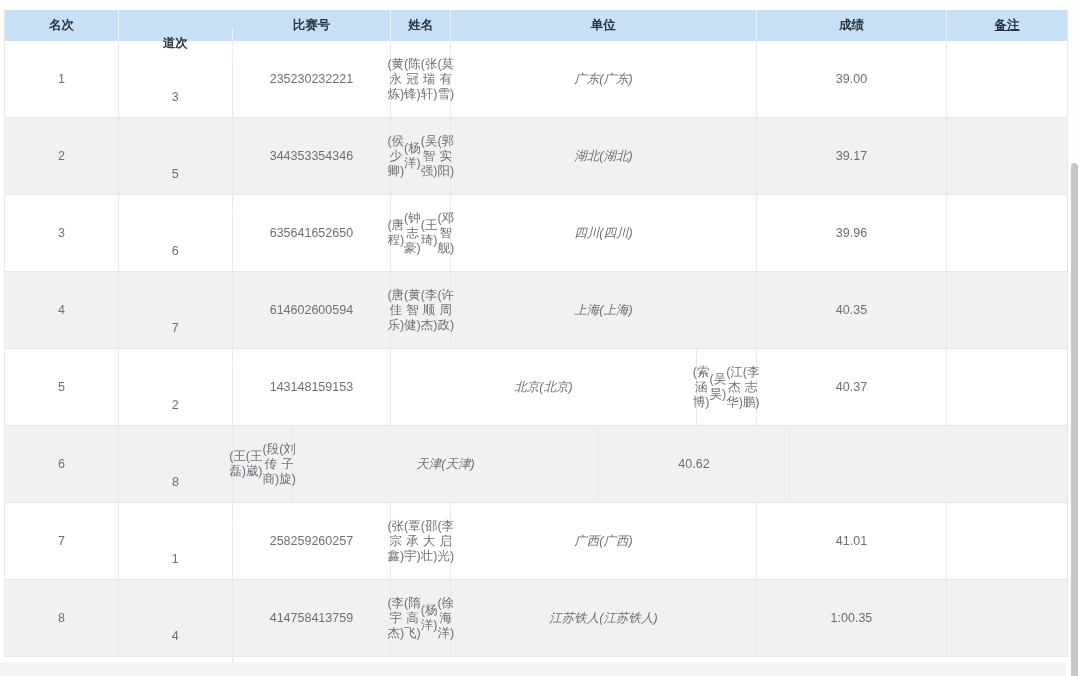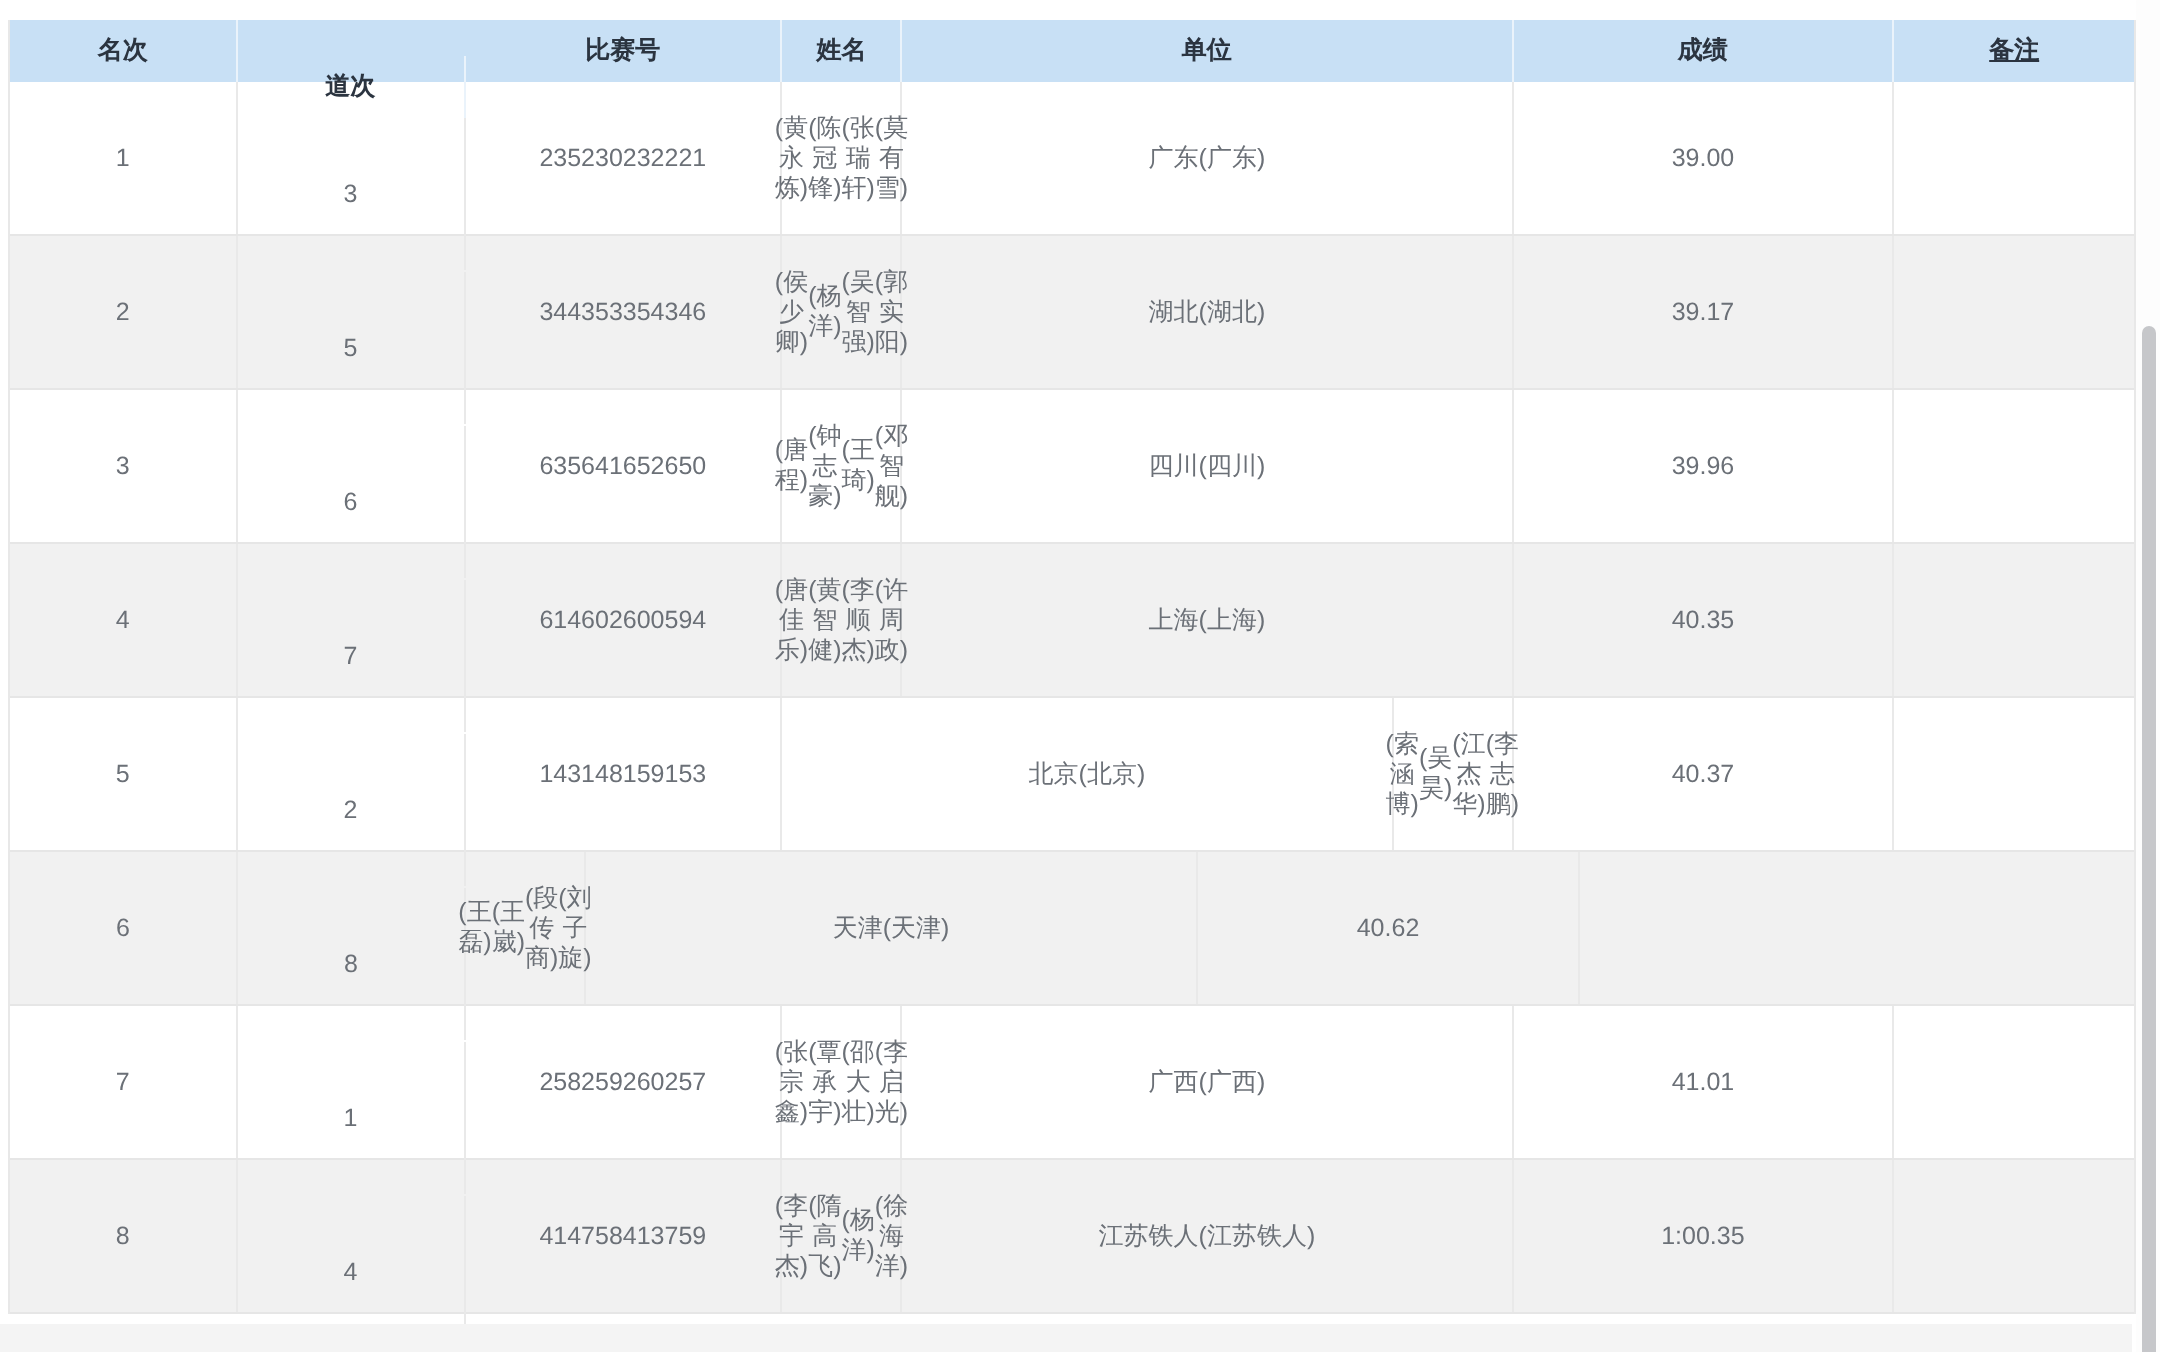--- a/index.html
+++ b/index.html
@@ -24,21 +24,21 @@
 
   .row { display:flex; height:77px; background:#ffffff; border-bottom:1px solid #e6e6e6; }
   .row.alt { background:var(--row-alt,#f1f1f1); }
   .cell {
     display:flex; flex-direction:row; align-items:center; justify-content:center;
     font-size:12.5px; color:var(--text,#6b7077);
     border-right:1px solid #e9e9e9; height:100%; text-align:center;
   }
   .cell:last-child { border-right:none; }
   .cell .line { line-height:15px; }
-  .cell .tline { line-height:16px; }
+  .cell .tline { line-height:16px;font-style:italic; }
 
   
   .c0 { width:114px; } 
   .c1 { width:114px;margin-top:18px; } 
   .c2 { width:159px; } 
   .c3 { width:60px;  } 
   .c4 { width:306px; } 
   .c5 { width:191px;text-align:center; } 
   .c6 { width:120px; } 
 

